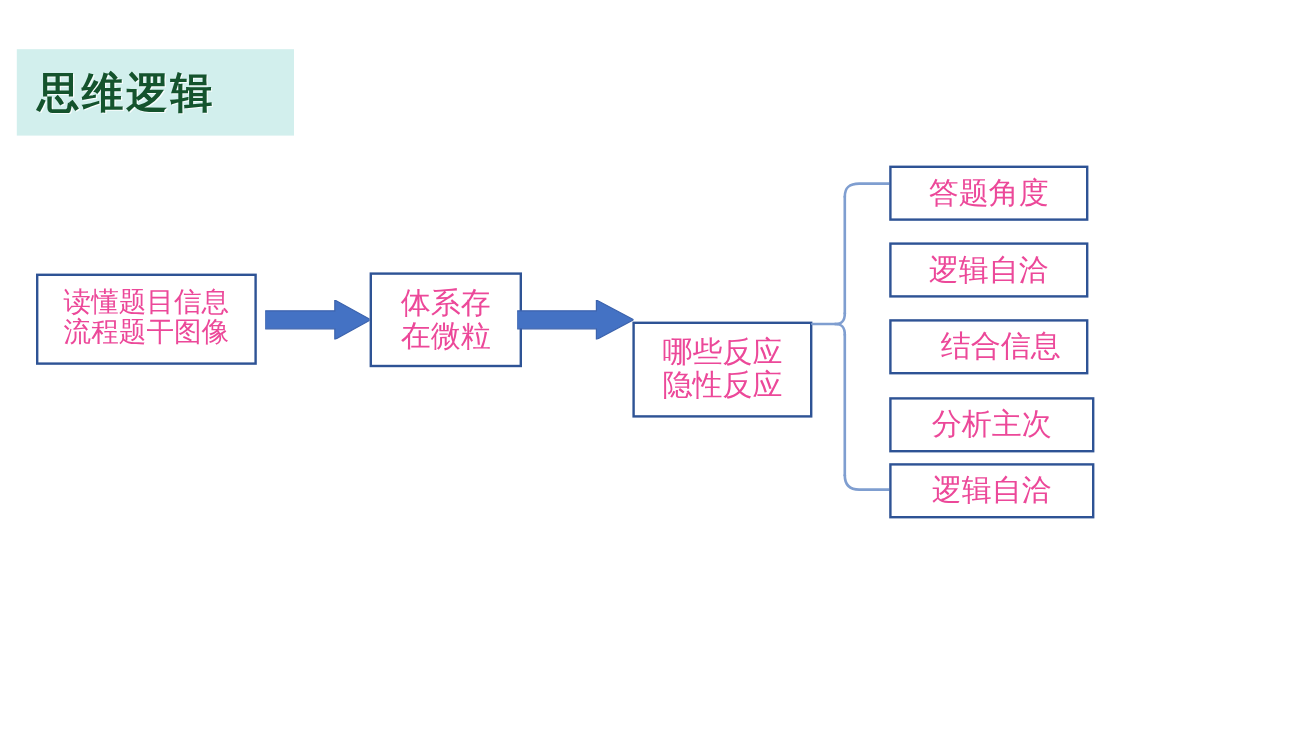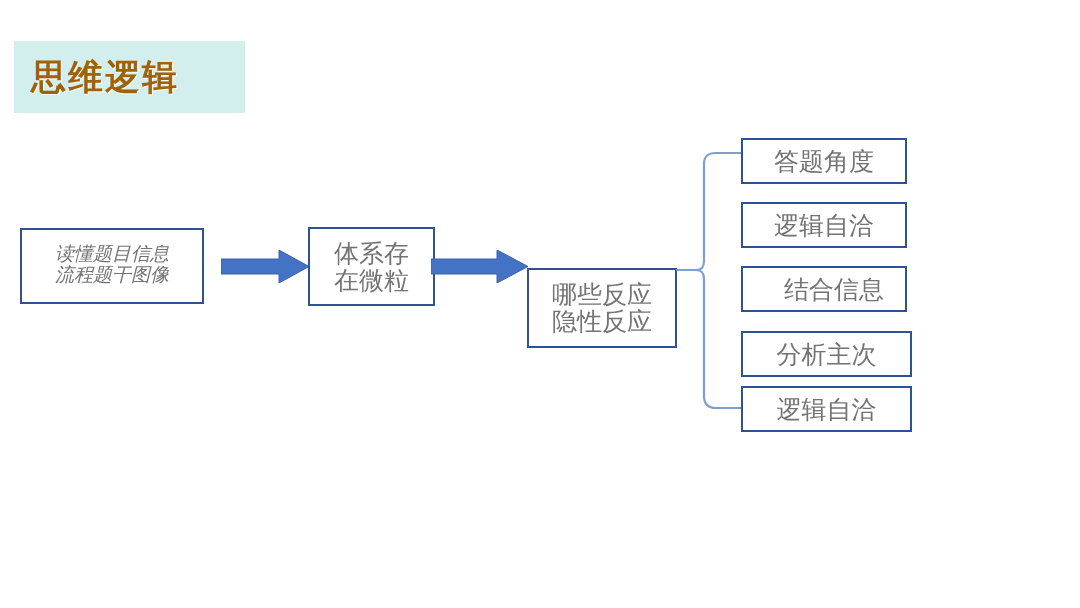--- a/index.html
+++ b/index.html
@@ -30,47 +30,46 @@
   .title-text {
     position: absolute;
     left: 31px;
     top: 52px;
     width: 210px;
     height: 52px;
     line-height: 52px;
     font-family: "Liberation Serif", "DejaVu Serif", serif;
     font-size: 35px;
     font-weight: bold;
-    color: #a16207;
+    color: #14532d;
     letter-spacing: 2px;
     text-shadow: 1px 1px 0 rgba(255,255,255,0.85);
     white-space: nowrap;
   }
 
   
   .fbox {
     position: absolute;
     box-sizing: border-box;
     border: 2px solid #2e5395;
     background: #ffffff;
     display: flex;
     align-items: center;
     justify-content: center;
-    color: #737373;
+    color: #ec4899;
     font-family: "Liberation Serif", "DejaVu Serif", serif;
     line-height: 1.08;
     white-space: pre-line;
   }
 
   
   #box-read {
-    left: 20px; top: 228px; width: 184px; height: 76px;
-    font-size: 19px;
+    left: 30px; top: 228px; width: 184px; height: 76px;
+    font-size: 23px;
     padding-bottom: 2px;
-    font-style: italic;
   }
   #box-particles {
     left: 308px; top: 227px; width: 127px; height: 79px;
     font-size: 25px;
   }
   #box-reactions {
     left: 527px; top: 227px; width: 150px; height: 80px;
     font-size: 25px;
     margin-top: 41px;
   }

